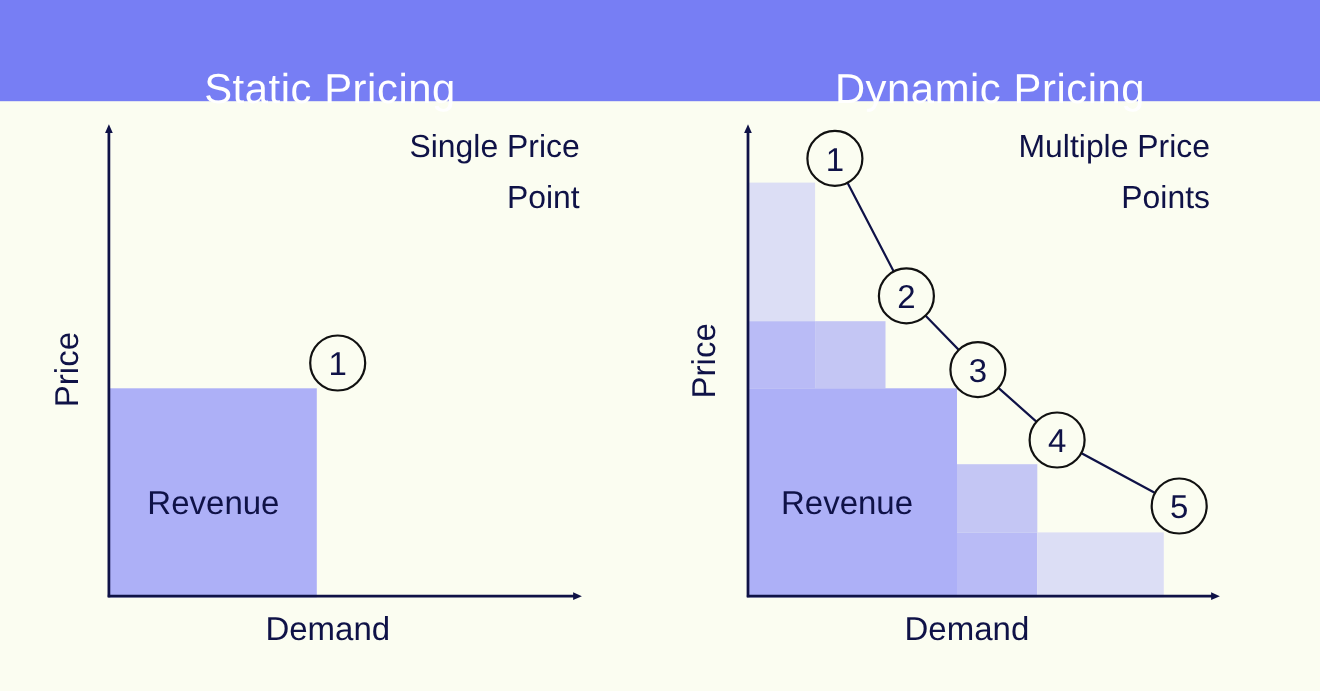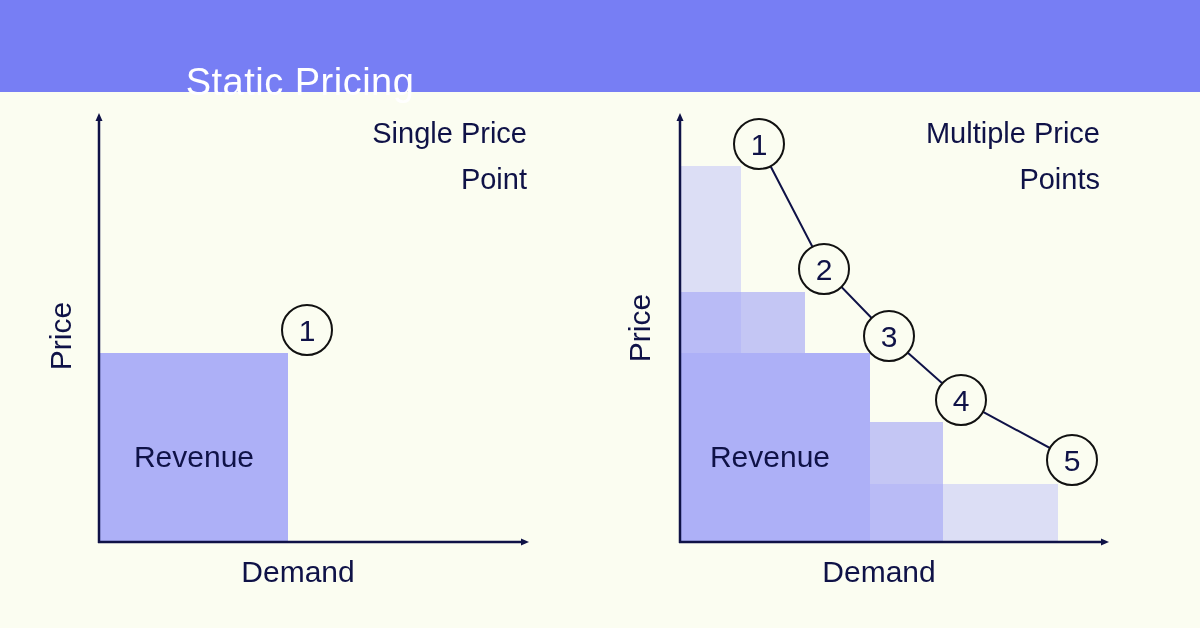--- a/index.html
+++ b/index.html
@@ -21,20 +21,21 @@
   }
   .panel { position: absolute; top: 92px; width: 600px; height: 536px; }
   svg { position: absolute; left: 0; top: 0; }
   .svg-text { font-family: "Liberation Sans", "DejaVu Sans", sans-serif; fill: #0f1247; }
 </style>
 </head>
 <body>
 
 <div class="header">
   <div class="header-title" style="left:0;">Static Pricing</div>
+  <div class="header-title" style="left:600px;">Dynamic Pricing</div>
 </div>
 
 <div class="panel" style="left:0;">
   <svg width="600" height="536" viewBox="0 92 600 536">
 
     <rect x="99" y="353" width="189" height="190" fill="#adb0f7"></rect>
 
     <line x1="99" y1="543" x2="99" y2="118" stroke="#0f1247" stroke-width="2.5"></line>
     <polygon points="99,113 95.5,121 102.5,121" fill="#0f1247"></polygon>
     <line x1="98" y1="542" x2="524" y2="542" stroke="#0f1247" stroke-width="2.5"></line>

